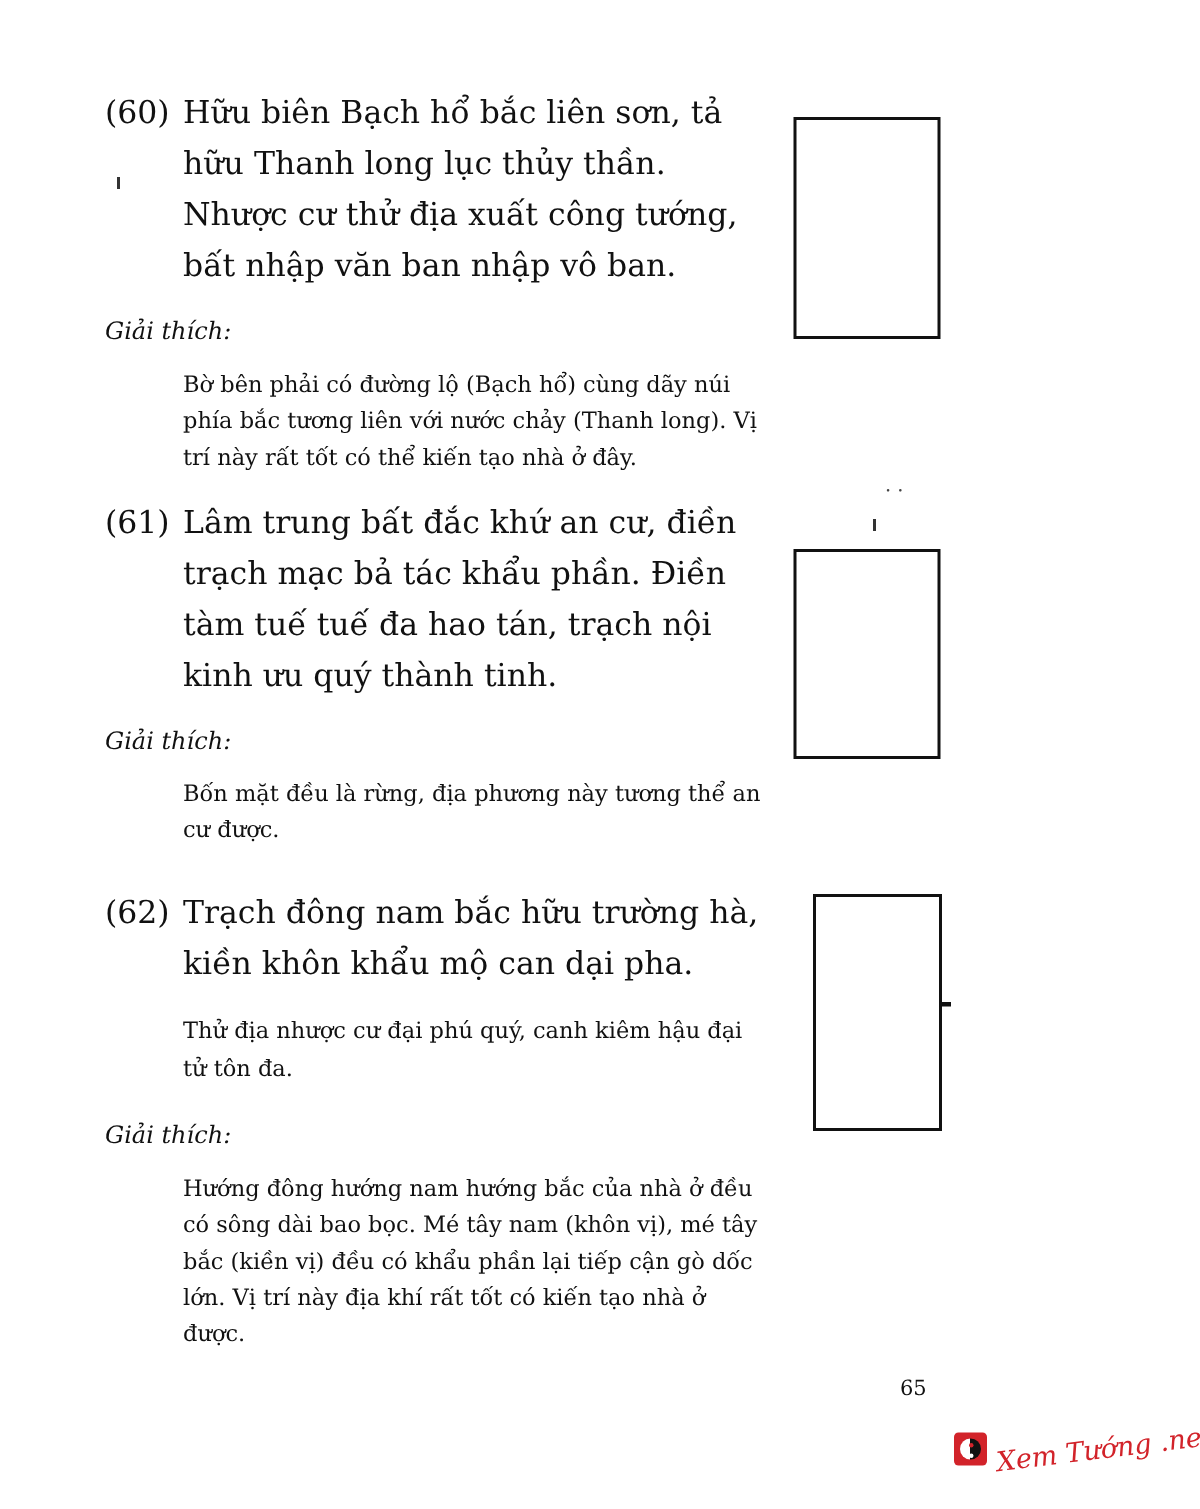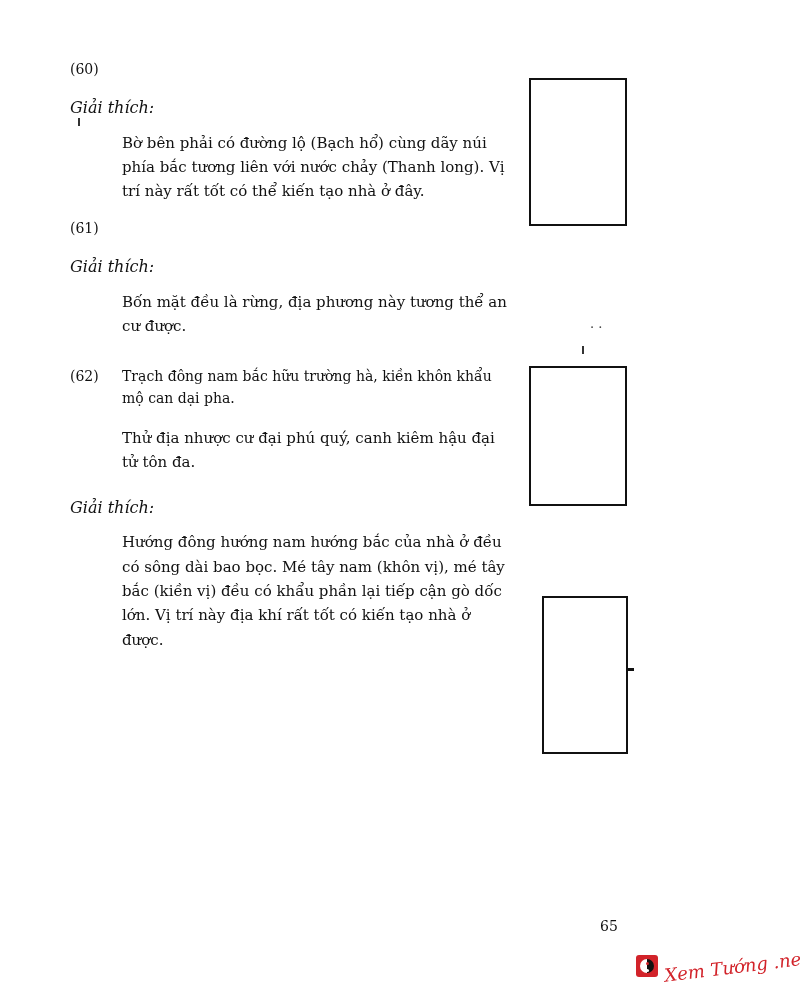--- a/index.html
+++ b/index.html
@@ -30,21 +30,21 @@
     width: 440px;
   }
 
   .block {
     margin-bottom: 14px;
   }
 
   .numbered {
     display: flex;
     align-items: flex-start;
-    font-size: 14px;
+    font-size: 21px;
     line-height: 1.62;
   }
   .numbered .num {
     width: 52px;
     flex: 0 0 52px;
     white-space: nowrap;
   }
   .numbered .body {
     flex: 1 1 auto;
   }
@@ -160,28 +160,30 @@
 
 <div class="page">
 
   <div class="speck" style="left:78px; top:118px;"></div>
 
   <div class="col-text">
 
     <div class="block">
       <div class="numbered">
         <span class="num">(60)</span>
+        <span class="body">Hữu biên Bạch hổ bắc liên sơn, tả hữu Thanh long lục thủy thần. Nhược cư thử địa xuất công tướng, bất nhập văn ban nhập vô ban.</span>
       </div>
       <div class="giai">Giải thích:</div>
       <div class="indented para">Bờ bên phải có đường lộ (Bạch hổ) cùng dãy núi phía bắc tương liên với nước chảy (Thanh long). Vị trí này rất tốt có thể kiến tạo nhà ở đây.</div>
     </div>
 
     <div class="block" style="margin-top:10px;">
       <div class="numbered">
         <span class="num">(61)</span>
+        <span class="body">Lâm trung bất đắc khứ an cư, điền trạch mạc bả tác khẩu phần. Điền tàm tuế tuế đa hao tán, trạch nội kinh ưu quý thành tinh.</span>
       </div>
       <div class="giai">Giải thích:</div>
       <div class="indented para">Bốn mặt đều là rừng, địa phương này tương thể an cư được.</div>
     </div>
 
     <div class="block" style="margin-top:26px;">
       <div class="numbered">
         <span class="num">(62)</span>
         <span class="body">Trạch đông nam bắc hữu trường hà, kiền khôn khẩu mộ can dại pha.</span>
       </div>

